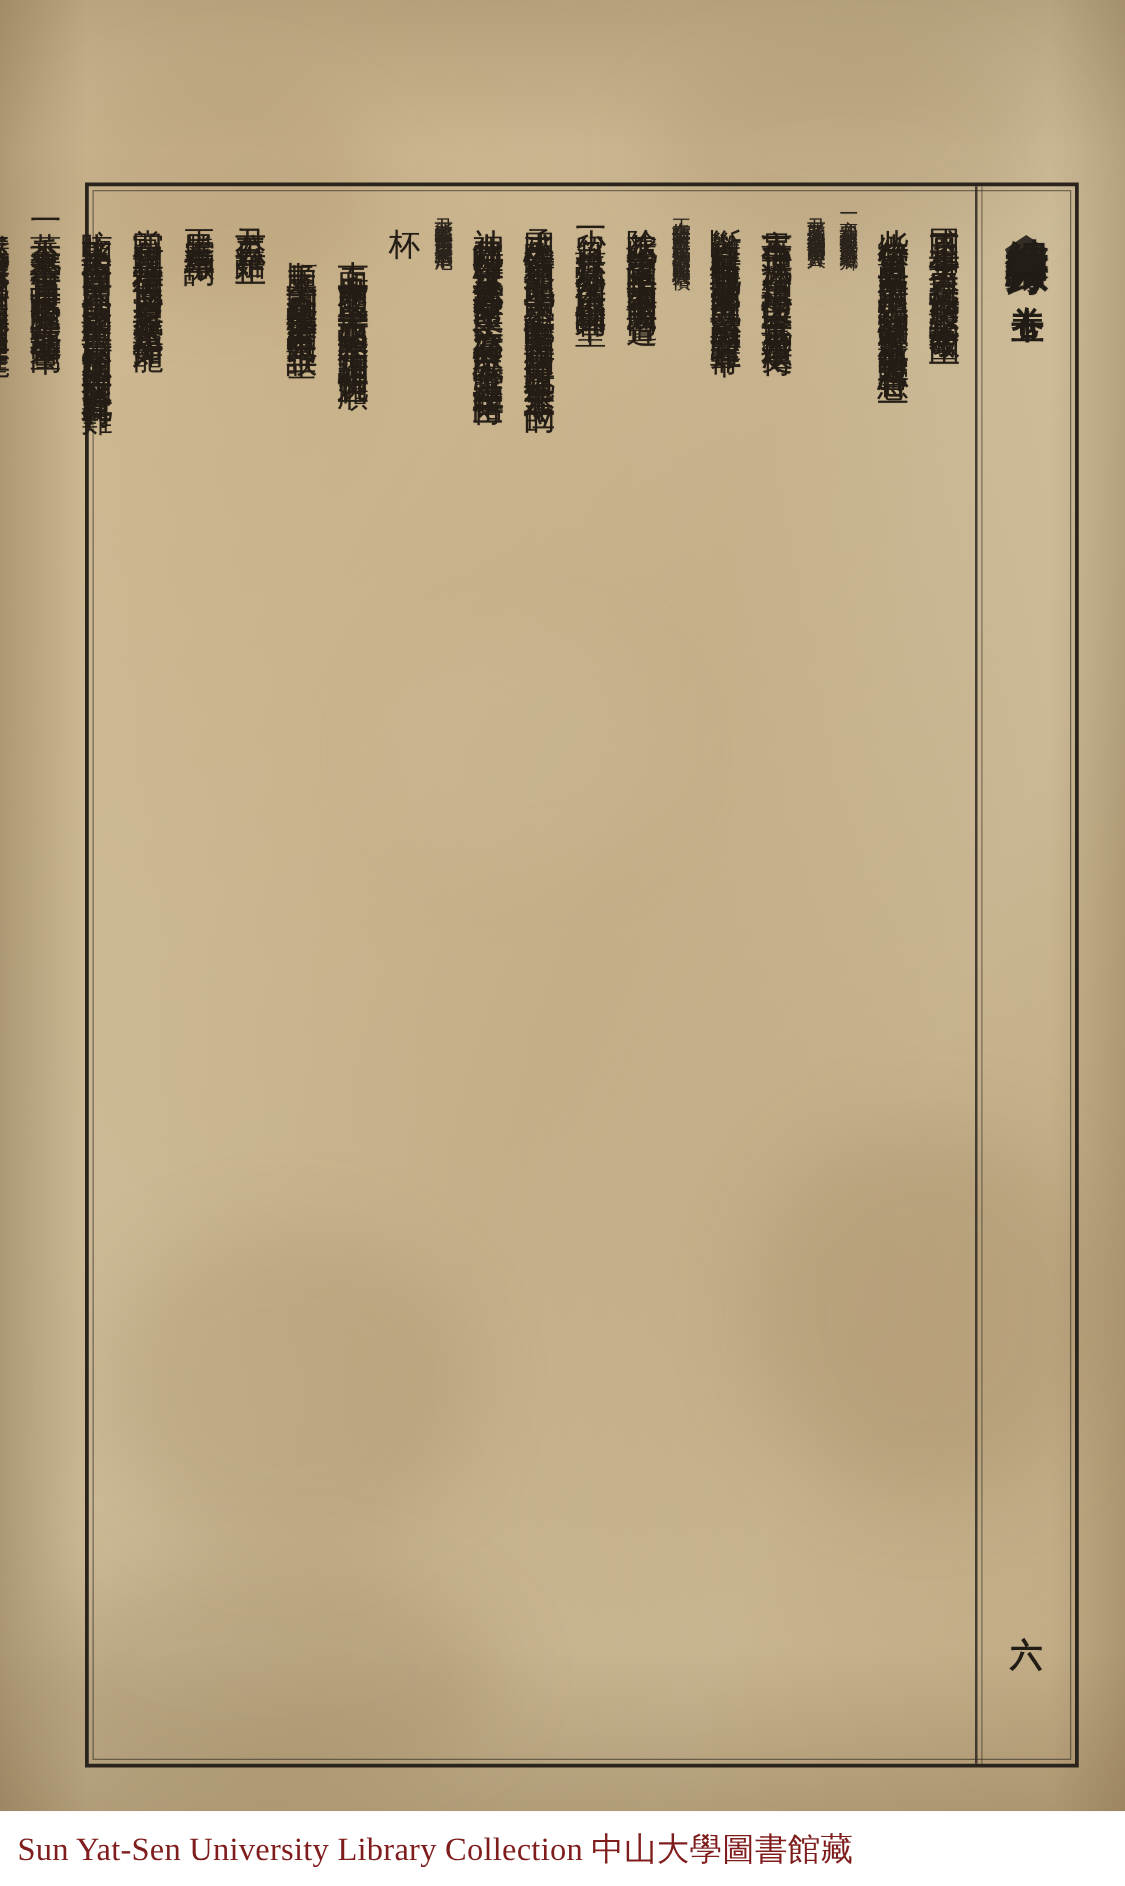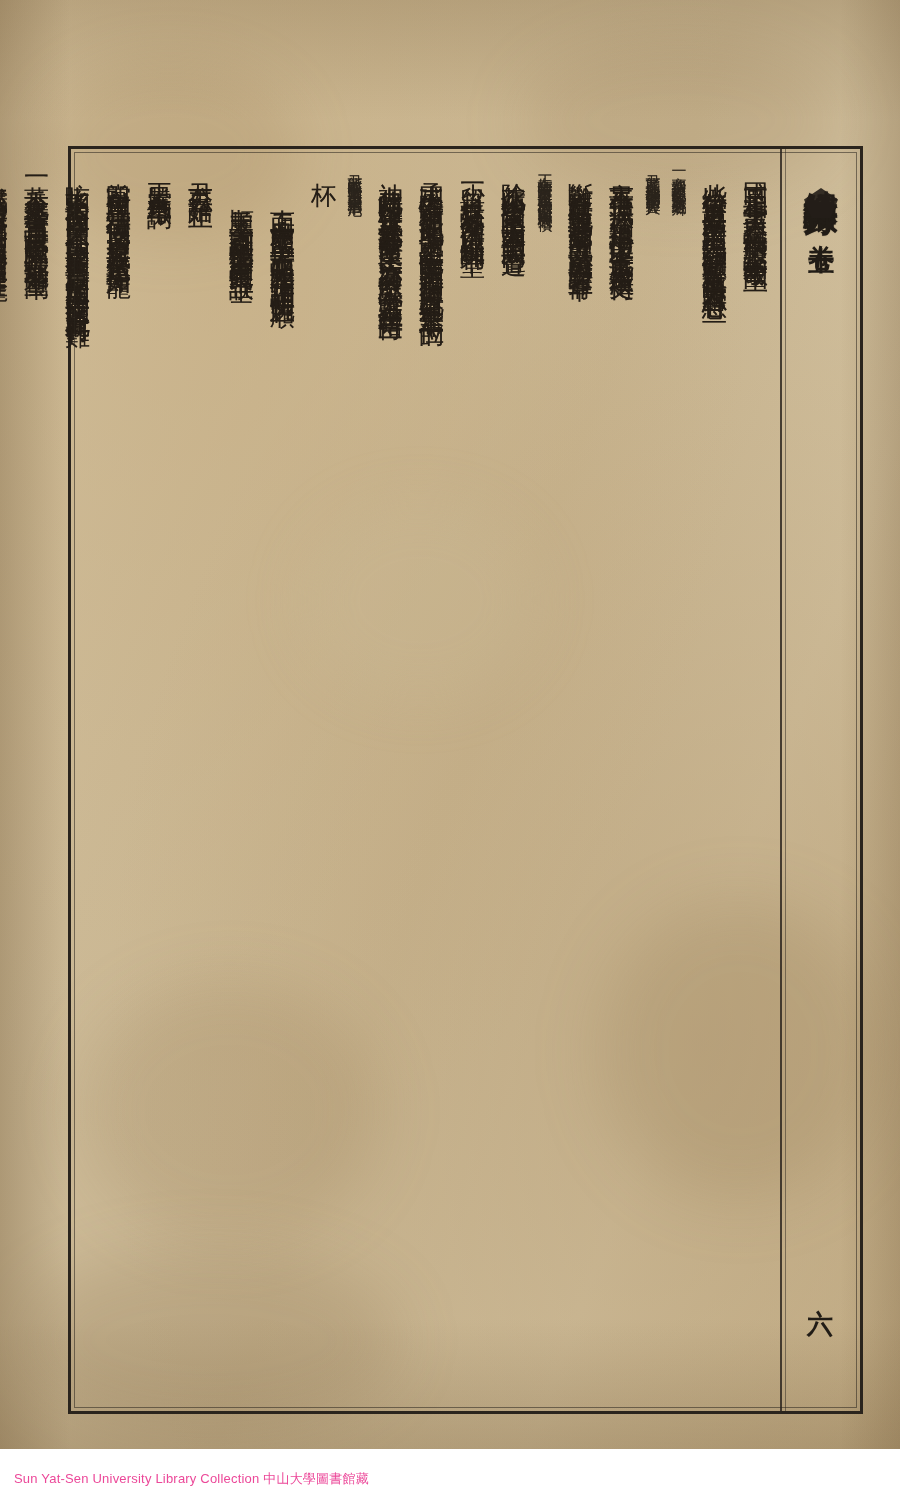--- a/index.html
+++ b/index.html
@@ -190,23 +190,23 @@
     position: absolute;
     left: 0;
     bottom: 0;
     width: 900px;
     height: 60px;
     background: #ffffff;
     display: flex;
     align-items: center;
   }
   #caption-text {
-    font-family: Liberation Sans, sans-serif;
-    font-size: 13px;
-    color: #ec4899;
+    font-family: Liberation Serif, serif;
+    font-size: 26px;
+    color: #7f1d1d;
     padding-left: 14px;
     letter-spacing: .2px;
     white-space: nowrap;
   }
 </style>
 </head>
 <body>
 
 <div id="scan-page">
 

